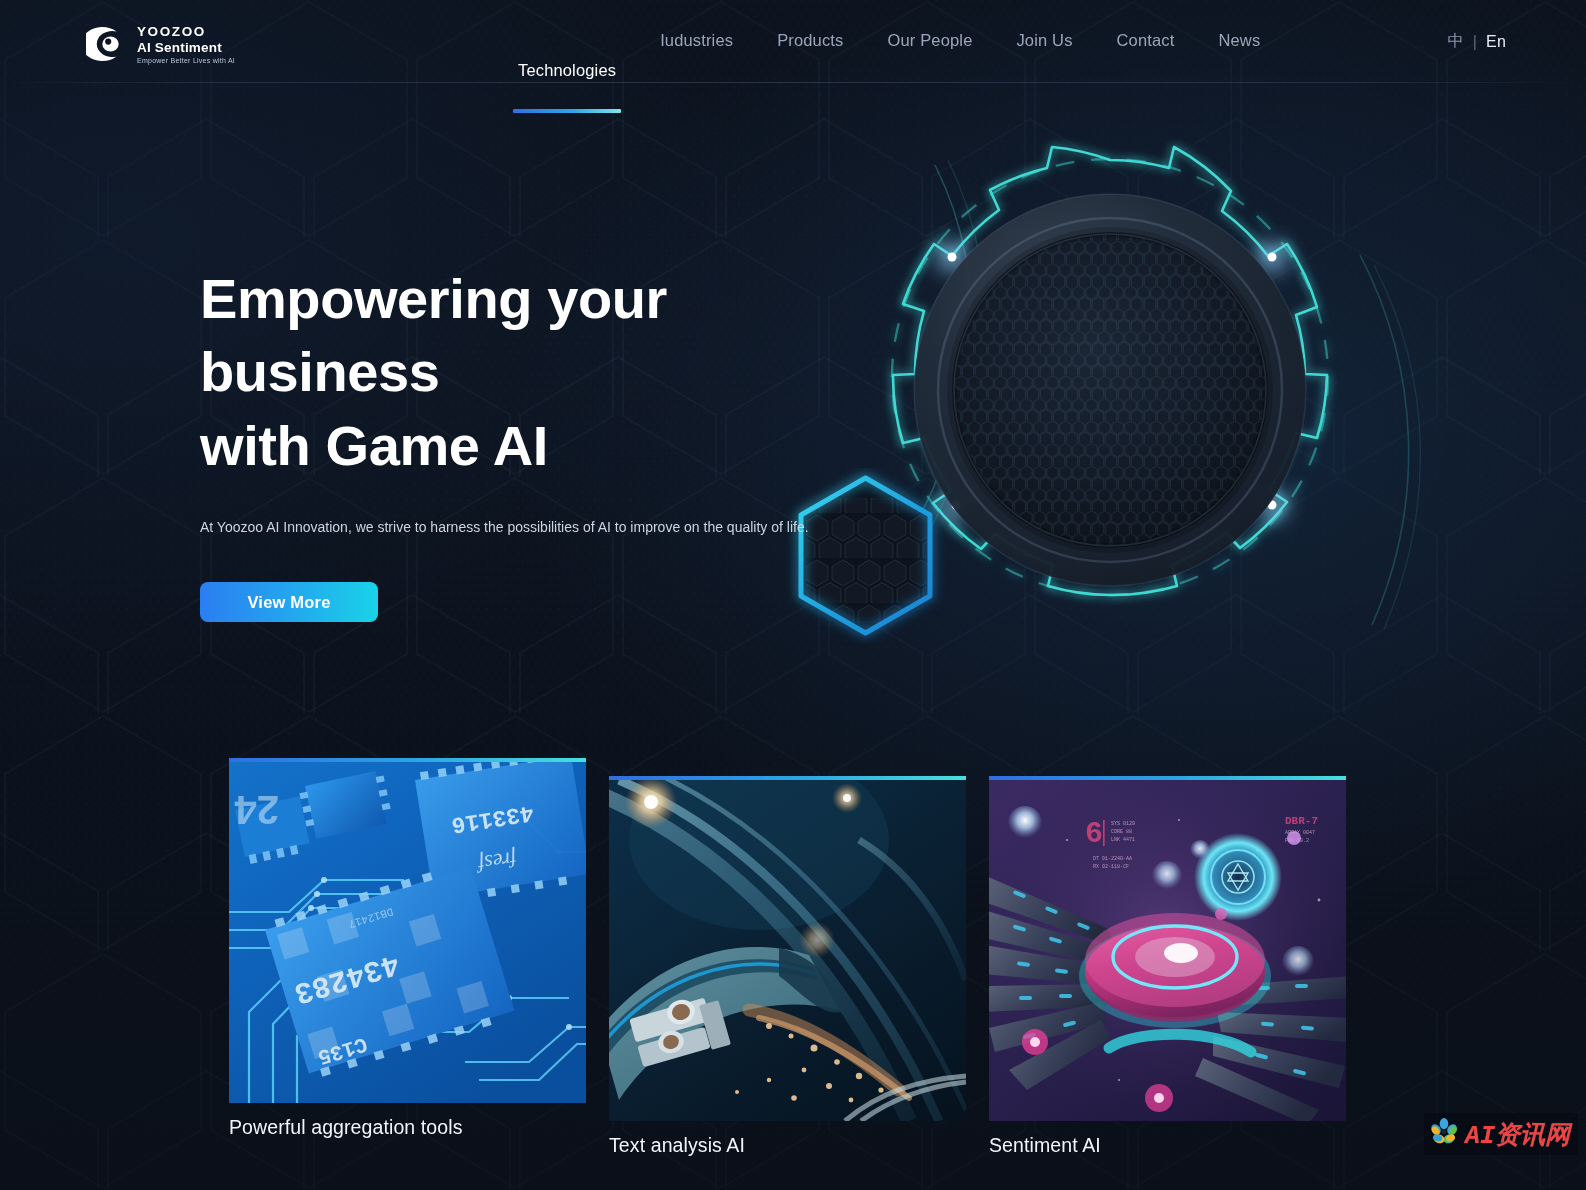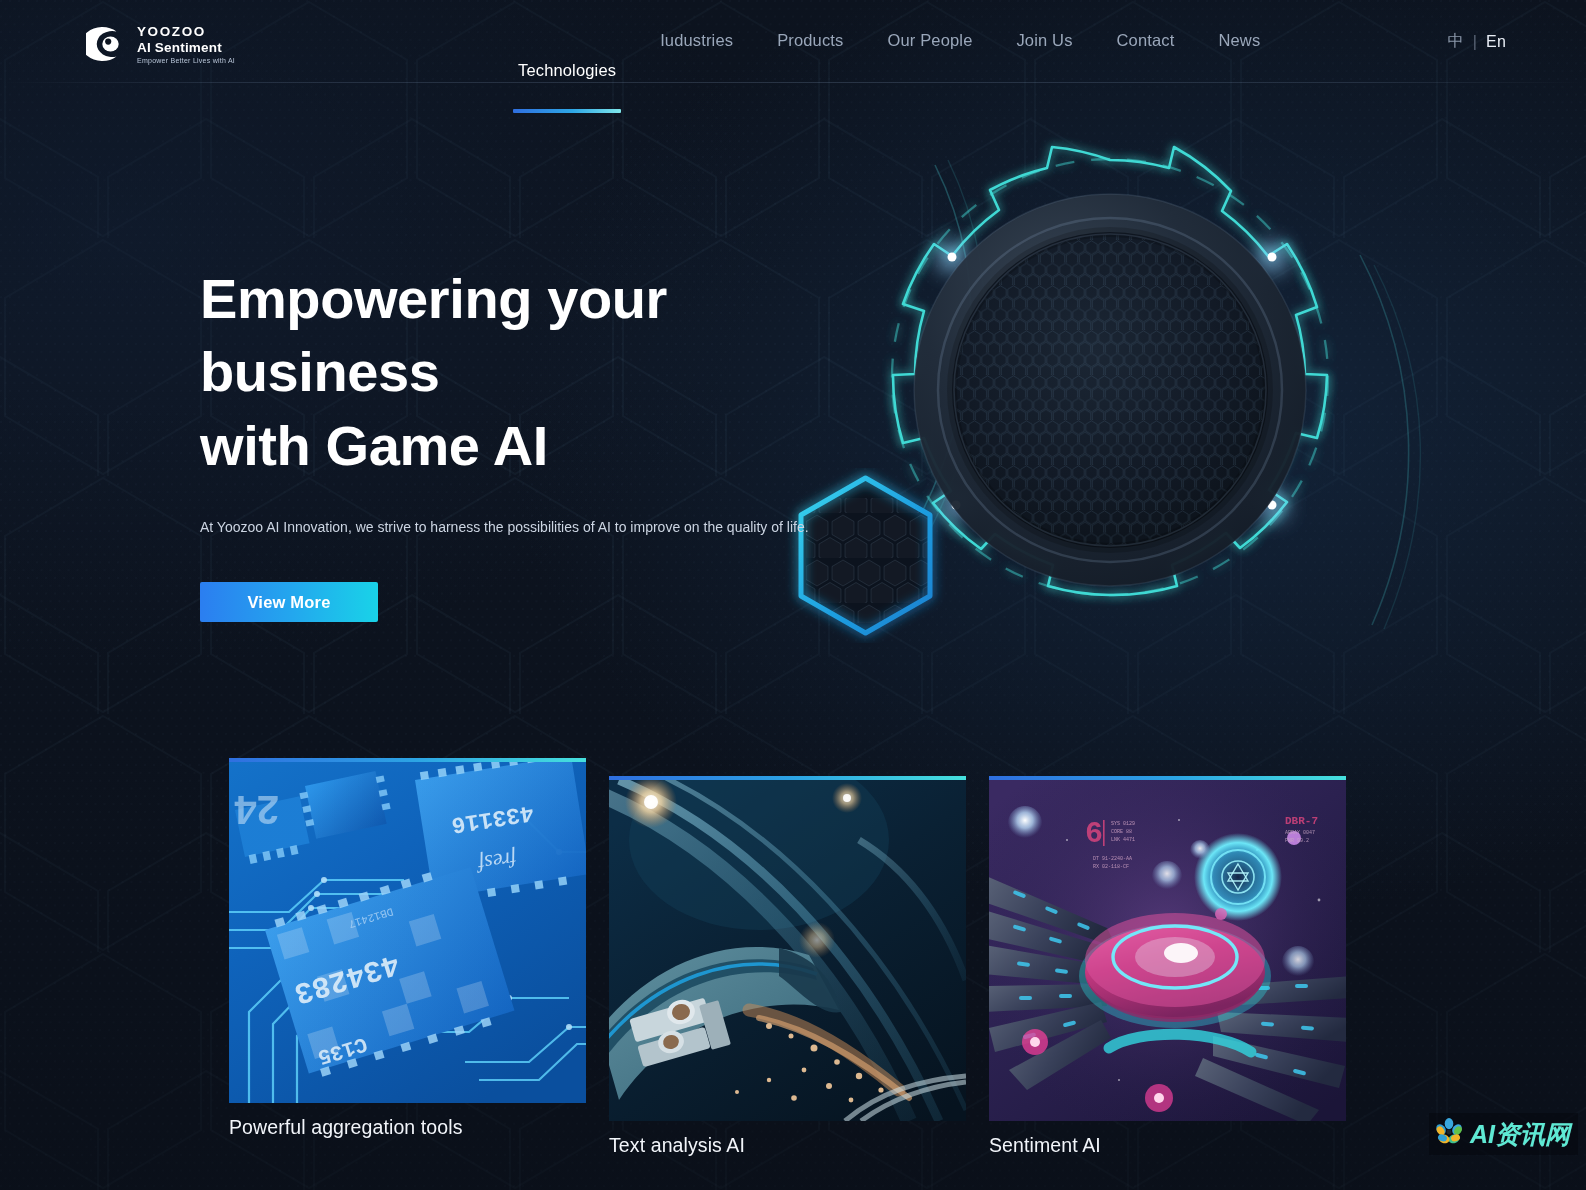--- a/index.html
+++ b/index.html
@@ -100,21 +100,21 @@
     font-size:56px; line-height:1.31; font-weight:700; color:#ffffff;
     letter-spacing:-0.4px;
   }
   .hero-sub {
     margin-top:32px; font-size:14px; line-height:1.95; color:#ccd5e2;
     max-width:630px; font-weight:400;
   }
   .btn-viewmore {
     margin-top:41px; width:178px; height:40px;
     background:linear-gradient(90deg, #2b7ef0 0%, #23a7ee 52%, #19d3e8 100%);
-    border:none; border-radius:2px; cursor:pointer;
+    border:none; border-radius:8px; cursor:pointer;
     color:#ffffff; font-size:16.5px; font-weight:700;
     font-family:"Liberation Sans", sans-serif;
     display:flex; align-items:center; justify-content:center;
     letter-spacing:.2px;
   }
 
   
   .cards { position:absolute; left:0; top:0; width:1586px; height:1190px; z-index:25; }
   .card { position:absolute; cursor:pointer; }
   .card-accent {
@@ -138,22 +138,22 @@
   #card3 .card-title { top:358px; }
 
   
   .watermark {
     position:absolute; right:8px; bottom:35px; z-index:60;
     display:flex; align-items:center; gap:6px;
     background:rgba(5,8,14,0.55); padding:4px 8px 4px 5px;
   }
   .wm-text {
     font-size:25px; font-weight:700; font-style:italic;
-    color:#5eead4; letter-spacing:0px;
-    font-family:Liberation Sans, sans-serif;
+    color:#ef4444; letter-spacing:0px;
+    font-family:Liberation Mono, monospace;
     text-shadow:0 0 1px rgba(200,210,225,0.25);
   }
 </style>
 </head>
 <body>
 
 <div class="page">
 
   <div class="bg-hex-big">
     <svg width="1586" height="1190" viewBox="0 0 1586 1190" preserveAspectRatio="none">

